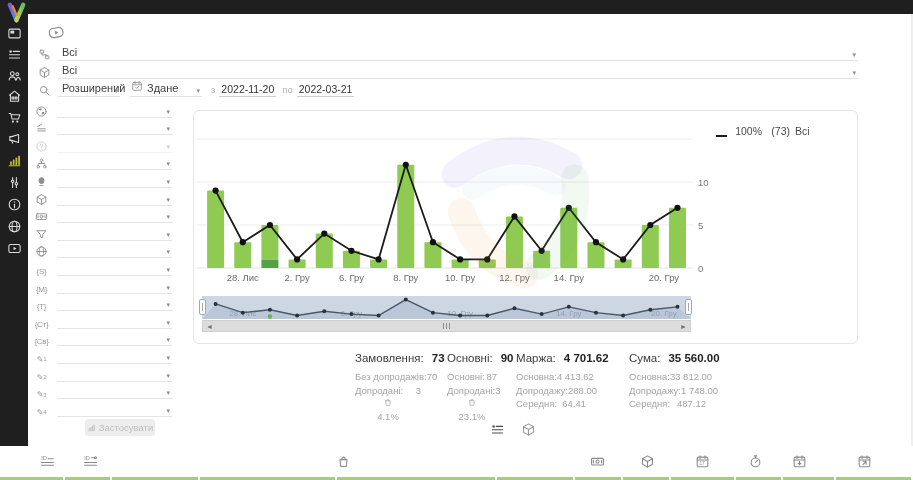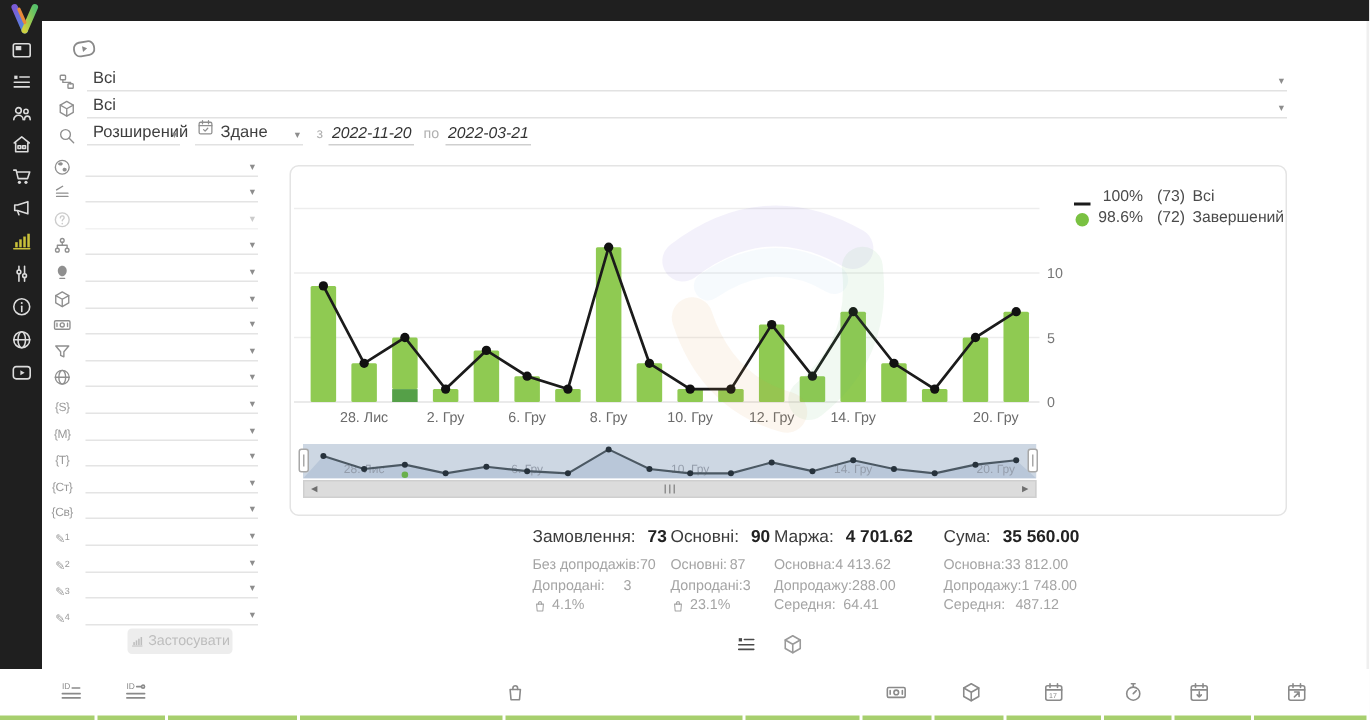--- a/index.html
+++ b/index.html
@@ -13,21 +13,21 @@
   .sbi.active{color:#c9c13a;}
   .right-strip{position:absolute;right:0;top:14px;bottom:0;width:2px;background:#efefef;}
   
   .demo-ic{position:absolute;left:48px;top:24px;color:#8a8a8a;transform:rotate(-10deg);}
   .hrow{position:absolute;left:38px;height:17px;display:flex;align-items:flex-end;}
   .hic{color:#8f8f8f;width:14px;display:inline-flex;}
   .hline{position:relative;border-bottom:1px solid #e2e2e2;height:16px;font-size:11px;color:#3f3f3f;}
   .hline .val{position:absolute;left:4px;bottom:2px;white-space:nowrap;}
   .caret{position:absolute;right:2px;bottom:2px;font-size:7px;color:#8d8d8d;line-height:1;}
   .lbl{font-size:9.5px;color:#b0b0b0;}
-  .dateu{border-bottom:1px solid #cfcfcf;font-size:10.5px;color:#333;padding:0 2px 1px 2px;font-style:italic;}
+  .dateu{border-bottom:1px solid #cfcfcf;font-size:10.5px;color:#333;padding:0 2px 1px 2px;}
   
   .lfilters{position:absolute;left:34px;top:100px;width:138px;}
   .frow{position:relative;height:17.6px;display:flex;align-items:flex-end;cursor:pointer;}
   .frow.dis{opacity:.45;}
   .fic{width:15px;color:#8f8f8f;display:inline-flex;justify-content:center;align-items:center;}
   .fic.ftxt{font-size:8px;color:#999;letter-spacing:-.3px;white-space:nowrap;}
   .fic.ftxt sub{font-size:6px;}
   .fline{flex:1;margin-left:8px;border-bottom:1px solid #e4e4e4;height:14px;position:relative;}
   .apply{position:absolute;left:85px;top:419px;width:70px;height:17px;background:#ededed;border:none;border-radius:3px;
          color:#bdbdbd;font-size:9.5px;display:flex;align-items:center;justify-content:center;gap:3px;cursor:default;
@@ -52,21 +52,21 @@
   .hscroll{position:absolute;left:8px;top:209px;width:489px;height:12px;background:#dcdcdc;border:1px solid #cfcfcf;
            box-sizing:border-box;display:flex;align-items:center;justify-content:space-between;cursor:pointer;}
   .sbarrow{font-size:7px;color:#6f6f6f;padding:0 3px;line-height:1;}
   .grip{display:flex;gap:2px;}
   .grip i{display:block;width:1px;height:6px;background:#8f8f8f;}
   
   .stat{position:absolute;top:352px;}
   .st-title{display:flex;justify-content:space-between;font-size:11.5px;color:#3b3b3b;margin-bottom:6px;white-space:nowrap;}
   .st-title b{font-weight:700;color:#222;margin-left:8px;}
   .st-row{display:flex;justify-content:space-between;font-size:9.5px;color:#a4a4a4;line-height:13.5px;white-space:nowrap;}
-  .st-row.icn{justify-content:flex-start;gap:3px;align-items:center;}
+  .st-row.icn{justify-content:flex-start;gap:3px;align-items:center;flex-direction:column;}
   .st-row .ic{color:#a4a4a4;display:inline-flex;}
   
   .toggles{position:absolute;left:489px;top:421px;display:flex;gap:14px;}
   .tgl{width:17px;height:17px;display:flex;align-items:center;justify-content:center;color:#9a9a9a;cursor:pointer;background:none;border:none;padding:0;}
   .tgl.active{color:#4a4a4a;}
   
   .bbar{position:absolute;left:0;right:0;top:446px;height:34px;background:#fff;z-index:3;}
   .bic{position:absolute;top:8px;color:#8a8a8a;cursor:pointer;}
   .gcells{position:absolute;left:0;right:0;bottom:0;height:3px;display:flex;z-index:4;}
   .gcells div{background:#a7cf6e;height:3px;margin-right:2px;}
@@ -466,28 +466,20 @@
       </svg>
     <div class="legend">
         <div class="lgrow">
           <span class="lgm">
             <span class="lm-line" style="background: rgb(27, 27, 27);"></span>
           </span>
           <span class="lgpct">100%</span>
           <span class="lgcnt">(73)</span>
           <span class="lglab">Всі</span>
         </div>
-        <div class="lgrow">
-          <span class="lgm">
-            <span class="lm-dot" style="background: rgb(122, 193, 66);"></span>
-          </span>
-          <span class="lgpct">98.6%</span>
-          <span class="lgcnt">(72)</span>
-          <span class="lglab">Завершений</span>
-        </div>
       </div>
     <svg class="navsvg" width="489" height="23">
         <rect x="0" y="0" width="489" height="23" fill="#cdd7e3"></rect>
         <polygon points="0,23 13.585,7.950000000000001 40.755,16.65 67.92500000000001,13.75 95.095,19.55 122.26500000000001,15.2 149.43500000000003,18.1 176.60500000000002,19.55 203.775,3.6000000000000014 230.94500000000002,16.65 258.115,19.55 285.285,19.55 312.455,12.3 339.625,18.1 366.795,10.85 393.965,16.65 421.135,19.55 448.305,13.75 475.475,10.85 489,23" fill="#b9c7d9"></polygon>
         <text x="40.755" y="19.5" text-anchor="middle" font-size="8" fill="#949dab">28. Лис</text>
         <text x="149.43500000000003" y="19.5" text-anchor="middle" font-size="8" fill="#949dab">6. Гру</text>
         <text x="258.115" y="19.5" text-anchor="middle" font-size="8" fill="#949dab">10. Гру</text>
         <text x="366.795" y="19.5" text-anchor="middle" font-size="8" fill="#949dab">14. Гру</text>
         <text x="461.89" y="19.5" text-anchor="middle" font-size="8" fill="#949dab">20. Гру</text>
         <polyline points="13.585,7.950000000000001 40.755,16.65 67.92500000000001,13.75 95.095,19.55 122.26500000000001,15.2 149.43500000000003,18.1 176.60500000000002,19.55 203.775,3.6000000000000014 230.94500000000002,16.65 258.115,19.55 285.285,19.55 312.455,12.3 339.625,18.1 366.795,10.85 393.965,16.65 421.135,19.55 448.305,13.75 475.475,10.85" fill="none" stroke="#4b5863" stroke-width="1.4"></polyline>

